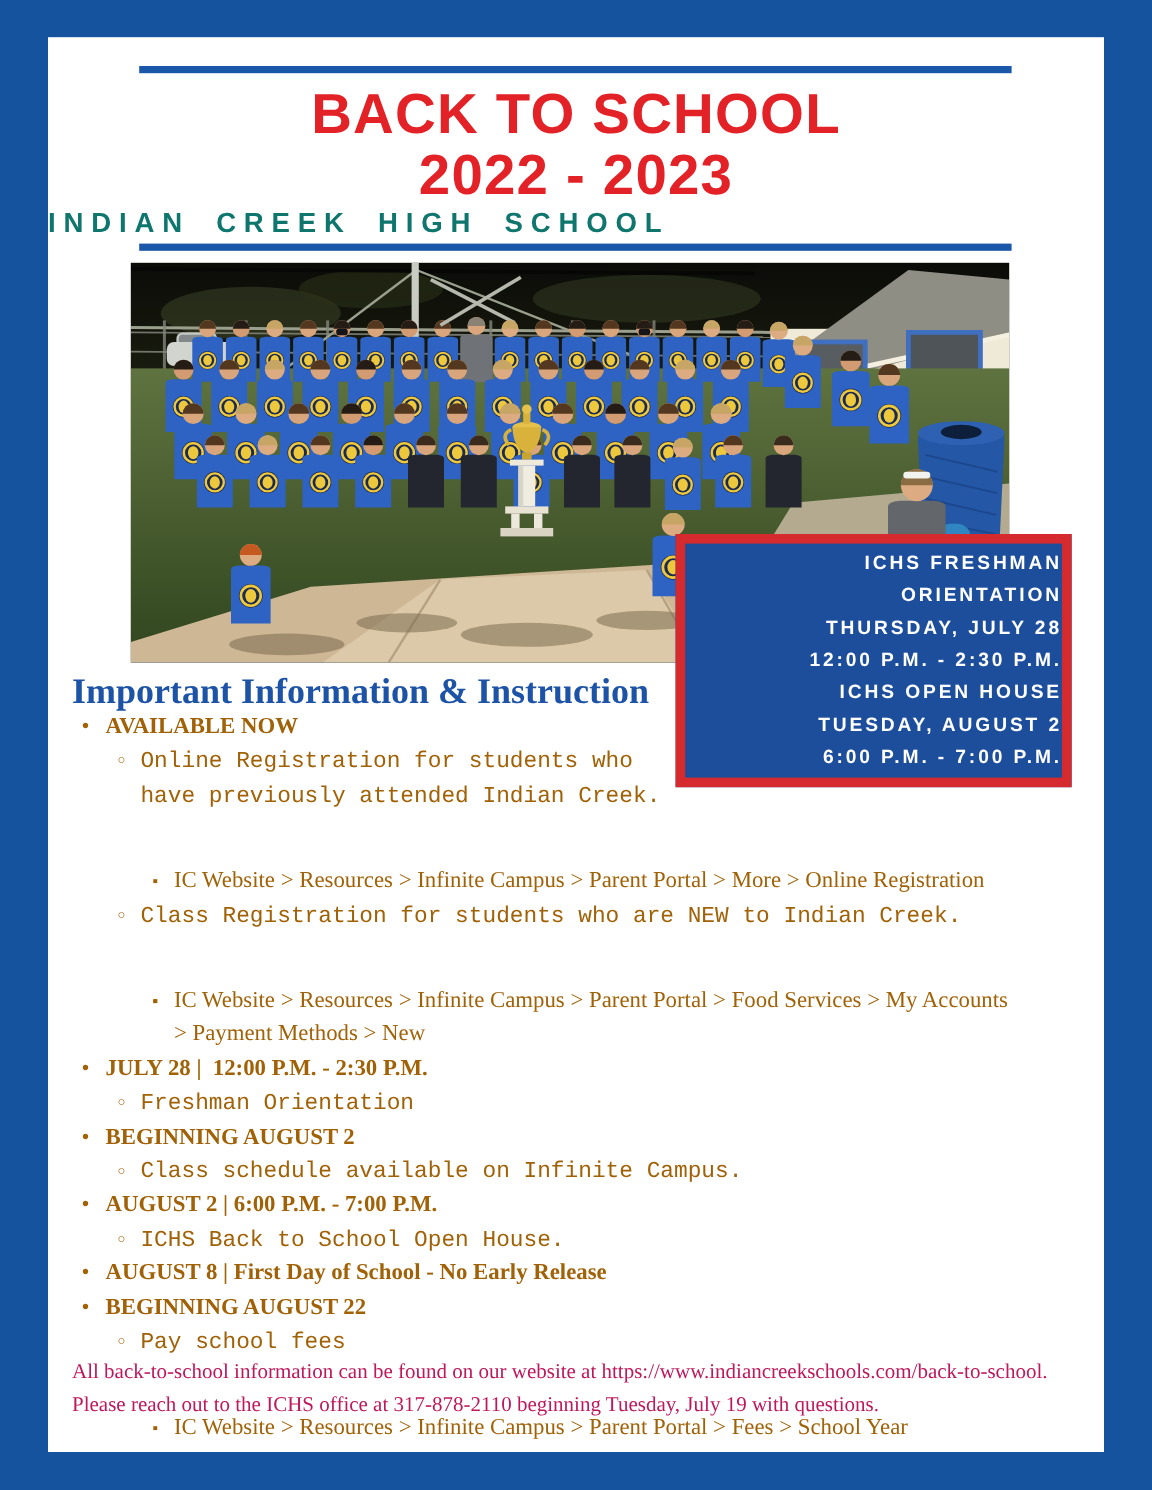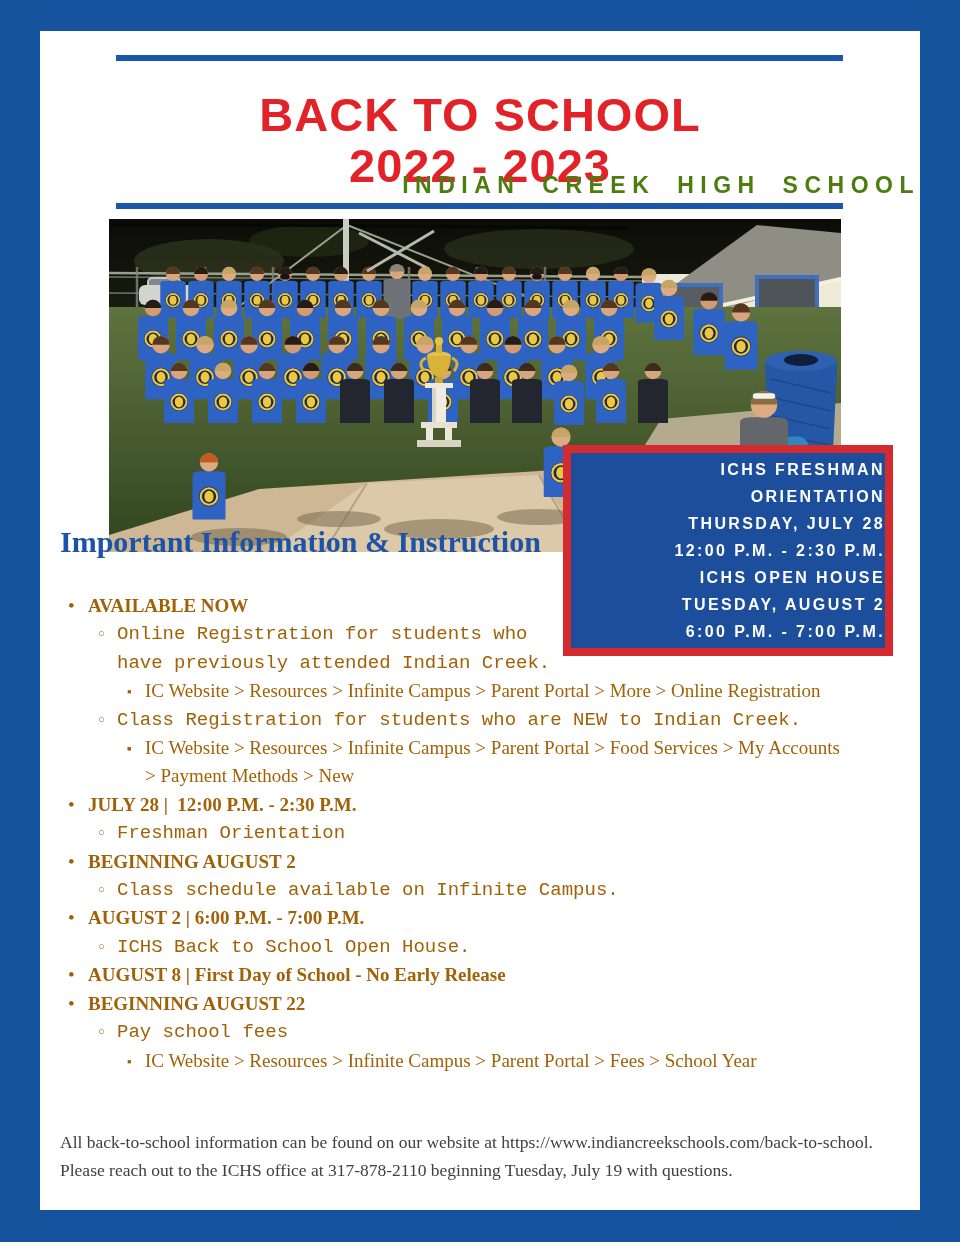--- a/index.html
+++ b/index.html
@@ -10,50 +10,50 @@
   .frame{position:absolute;background:var(--frame-blue,#15539e);}
   .frame.top{left:0;top:0;width:960px;height:31px;}
   .frame.bottom{left:0;top:1210px;width:960px;height:32px;}
   .frame.left{left:0;top:0;width:40px;height:1242px;}
   .frame.right{left:920px;top:0;width:40px;height:1242px;}
 
   
   .rule{position:absolute;left:116px;width:727px;height:6px;background:var(--rule-blue,#1a57a9);}
   .rule.r1{top:55px;} .rule.r2{top:203px;}
   .title{position:absolute;top:69px;left:40px;width:880px;text-align:center;
-         color:var(--title-red,#e32227);font-weight:bold;font-size:47px;line-height:51px;letter-spacing:1px;margin-top:20px;}
-  .subtitle{position:absolute;top:172px;left:40px;width:880px;text-align:right;color:#4d7c0f;
+         color:var(--title-red,#e32227);font-weight:bold;font-size:47px;line-height:51px;letter-spacing:1px;}
+  .subtitle{position:absolute;top:172px;left:40px;width:880px;text-align:left;color:#0f766e;
          font-weight:bold;font-size:23px;letter-spacing:6.5px;word-spacing:9px;}
 
   
   .photo{position:absolute;left:109px;top:219px;width:732px;height:333px;overflow:hidden;background:#14160e;}
   .photo svg{display:block;}
 
   
   .event-box{position:absolute;left:563px;top:445px;width:330px;height:211px;box-sizing:border-box;
     background:var(--box-blue,#1d4e9b);border:8px solid var(--box-border-red,#d62b2e);
     display:flex;flex-direction:column;justify-content:center;align-items:flex-end;z-index:5;}
   .event-box div{color:#fff;font-weight:bold;font-size:16px;line-height:27px;letter-spacing:2.4px;text-align:center;white-space:nowrap;}
 
   
-  .heading{position:absolute;left:60px;top:525px;font-family:"Liberation Serif",serif;font-weight:bold;
+  .heading{position:absolute;left:60px;top:560px;font-family:"Liberation Serif",serif;font-weight:bold;
     font-size:30px;color:var(--heading-blue,#1d53a6);}
   .list{position:absolute;left:62px;top:592px;width:840px;font-family:"Liberation Serif",serif;
     font-size:19px;color:#a16207;}
   .item{position:relative;line-height:28.4px;}
   .item .bullet{position:absolute;top:0;}
   .item-text{white-space:pre-wrap;}
   .item.bold .item-text{font-weight:bold;}
   .lvl1{padding-left:26px;} .lvl1 .bullet{left:6px;} .lvl1 .bullet::before{content:"\2022";font-size:19px;}
   .lvl2{padding-left:55px;font-family:Liberation Mono, monospace;} .lvl2 .bullet{left:36px;top:-2px;} .lvl2 .bullet::before{content:"\25CB";font-size:11px;}
-  .lvl3{padding-left:83px;max-width:697px;} .lvl3 .bullet{left:65px;top:-1px;} .lvl3 .bullet::before{content:"\25AA";font-size:13px;}
+  .lvl3{padding-left:83px;max-width:697px;margin-top:43px;} .lvl3 .bullet{left:65px;top:-1px;} .lvl3 .bullet::before{content:"\25AA";font-size:13px;}
   .item.narrow{max-width:445px;}
 
   .footer{position:absolute;left:60px;top:1129px;width:845px;font-family:"Liberation Serif",serif;
-    font-size:17.5px;color:#404040;line-height:27.5px;}
+    font-size:17.5px;color:#be185d;line-height:27.5px;}
 </style>
 </head>
 <body>
 
 <div class="page">
 
   <div class="frame top"></div>
   <div class="frame bottom"></div>
   <div class="frame left"></div>
   <div class="frame right"></div>

